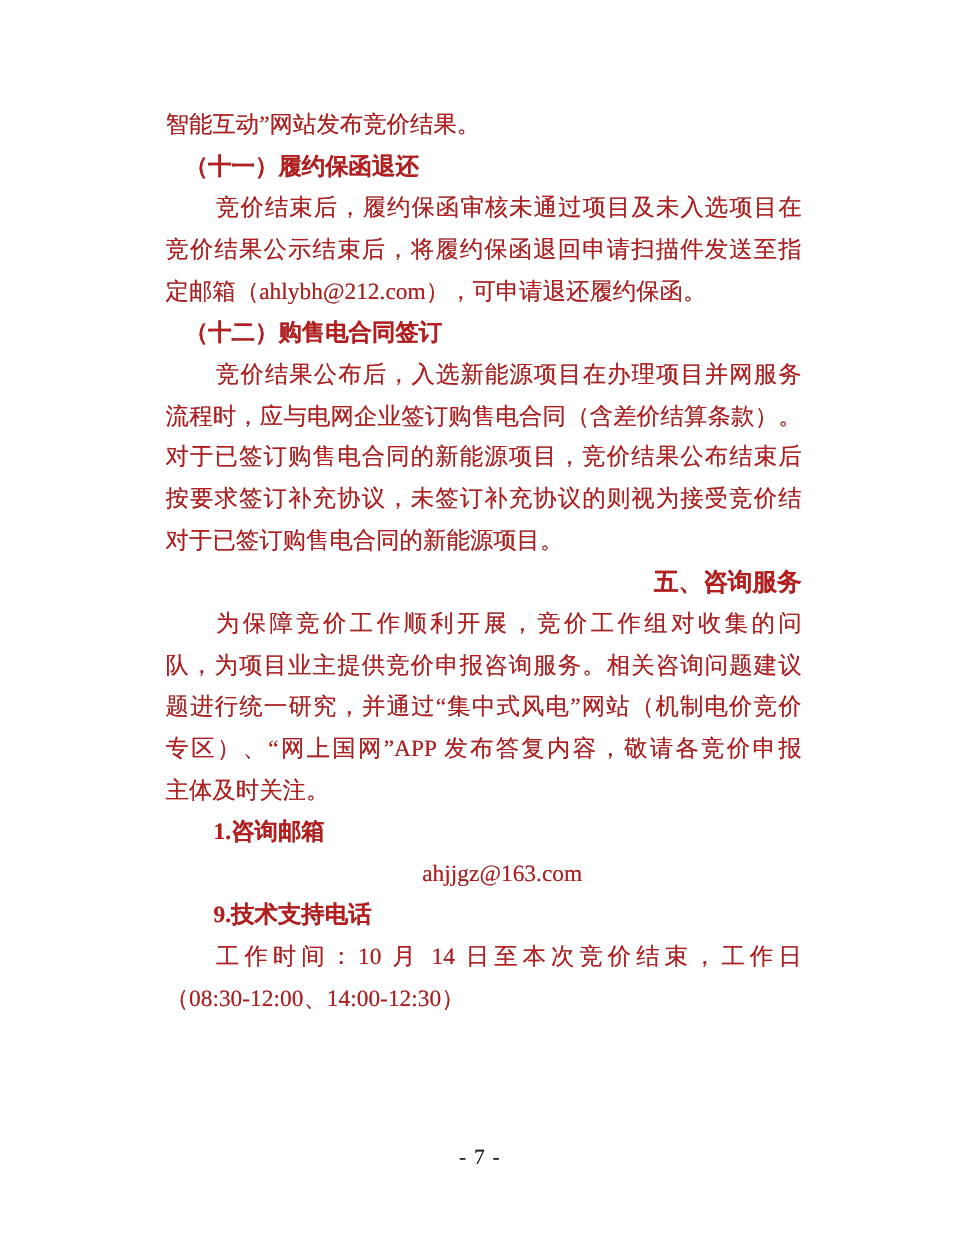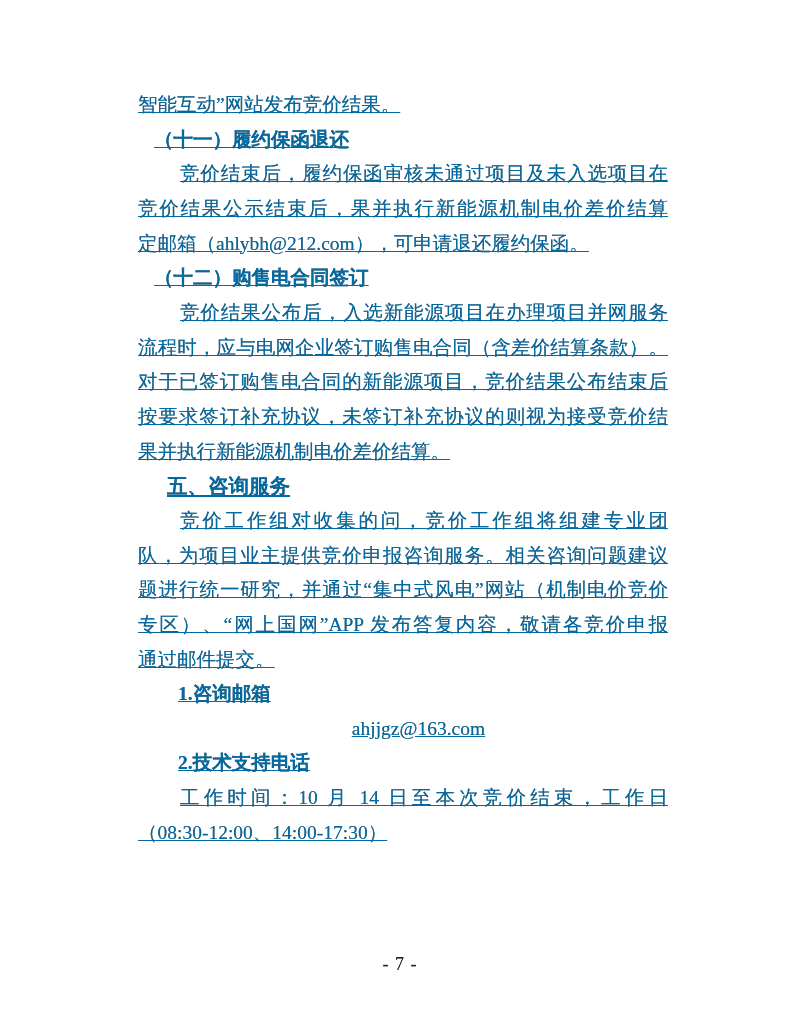--- a/index.html
+++ b/index.html
@@ -11,41 +11,41 @@
     overflow: hidden;
   }
   .doc {
     position: absolute;
     left: 138px; top: 88px; width: 530px;
   }
   .ln {
     height: 34.66px;
     line-height: 34.66px;
     font-size: 19.5px;
-    color: #0369a1;
+    color: #b91c1c;
     text-shadow: 0 0 0.5px rgba(20,20,20,0.55);
     white-space: nowrap;
-    text-decoration: underline;
   }
   
   .j {
     white-space: normal;
     text-align: justify;
     text-align-last: justify;
     text-justify: inter-character;
     overflow: hidden;
   }
   
   .hk { font-weight: bold; text-indent: 16px; }
   
   .hh {
     font-weight: bold;
     font-family: "Liberation Sans", "DejaVu Sans", sans-serif;
     text-indent: 29px;
     font-size: 20.5px;
+    text-align: right;
   }
   
   .hn { font-weight: bold; text-indent: 40px; }
   
   .i2  { text-indent: 42px; }
   .i15 { text-indent: 31px; text-align: center; }
   .footer {
     position: absolute;
     left: 0; top: 954px; width: 800px;
     text-align: center;
@@ -55,34 +55,34 @@
     text-shadow: 0 0 0.5px rgba(20,20,20,0.5);
   }
 </style>
 </head>
 <body>
 
 <div class="doc">
   <div class="ln">智能互动”网站发布竞价结果。</div>
   <div class="ln hk">（十一）履约保函退还</div>
   <div class="ln i2 j">竞价结束后，履约保函审核未通过项目及未入选项目在</div>
-  <div class="ln j">竞价结果公示结束后，果并执行新能源机制电价差价结算</div>
+  <div class="ln j">竞价结果公示结束后，将履约保函退回申请扫描件发送至指</div>
   <div class="ln">定邮箱（ahlybh@212.com），可申请退还履约保函。</div>
   <div class="ln hk">（十二）购售电合同签订</div>
   <div class="ln i2 j">竞价结果公布后，入选新能源项目在办理项目并网服务</div>
   <div class="ln j">流程时，应与电网企业签订购售电合同（含差价结算条款）。</div>
   <div class="ln j">对于已签订购售电合同的新能源项目，竞价结果公布结束后</div>
   <div class="ln j">按要求签订补充协议，未签订补充协议的则视为接受竞价结</div>
-  <div class="ln">果并执行新能源机制电价差价结算。</div>
+  <div class="ln">对于已签订购售电合同的新能源项目。</div>
   <div class="ln hh">五、咨询服务</div>
-  <div class="ln i2 j">竞价工作组对收集的问，竞价工作组将组建专业团</div>
+  <div class="ln i2 j">为保障竞价工作顺利开展，竞价工作组对收集的问</div>
   <div class="ln j">队，为项目业主提供竞价申报咨询服务。相关咨询问题建议</div>
   <div class="ln j">题进行统一研究，并通过“集中式风电”网站（机制电价竞价</div>
   <div class="ln j">专区）、“网上国网”APP 发布答复内容，敬请各竞价申报</div>
-  <div class="ln">通过邮件提交。</div>
+  <div class="ln">主体及时关注。</div>
   <div class="ln hn">1.咨询邮箱</div>
   <div class="ln i15">ahjjgz@163.com</div>
-  <div class="ln hn">2.技术支持电话</div>
+  <div class="ln hn">9.技术支持电话</div>
   <div class="ln i2 j">工作时间：10 月 14 日至本次竞价结束，工作日</div>
-  <div class="ln">（08:30-12:00、14:00-17:30）</div>
+  <div class="ln">（08:30-12:00、14:00-12:30）</div>
 </div>
 
 <div class="footer">- 7 -</div>
 
 </body></html>

